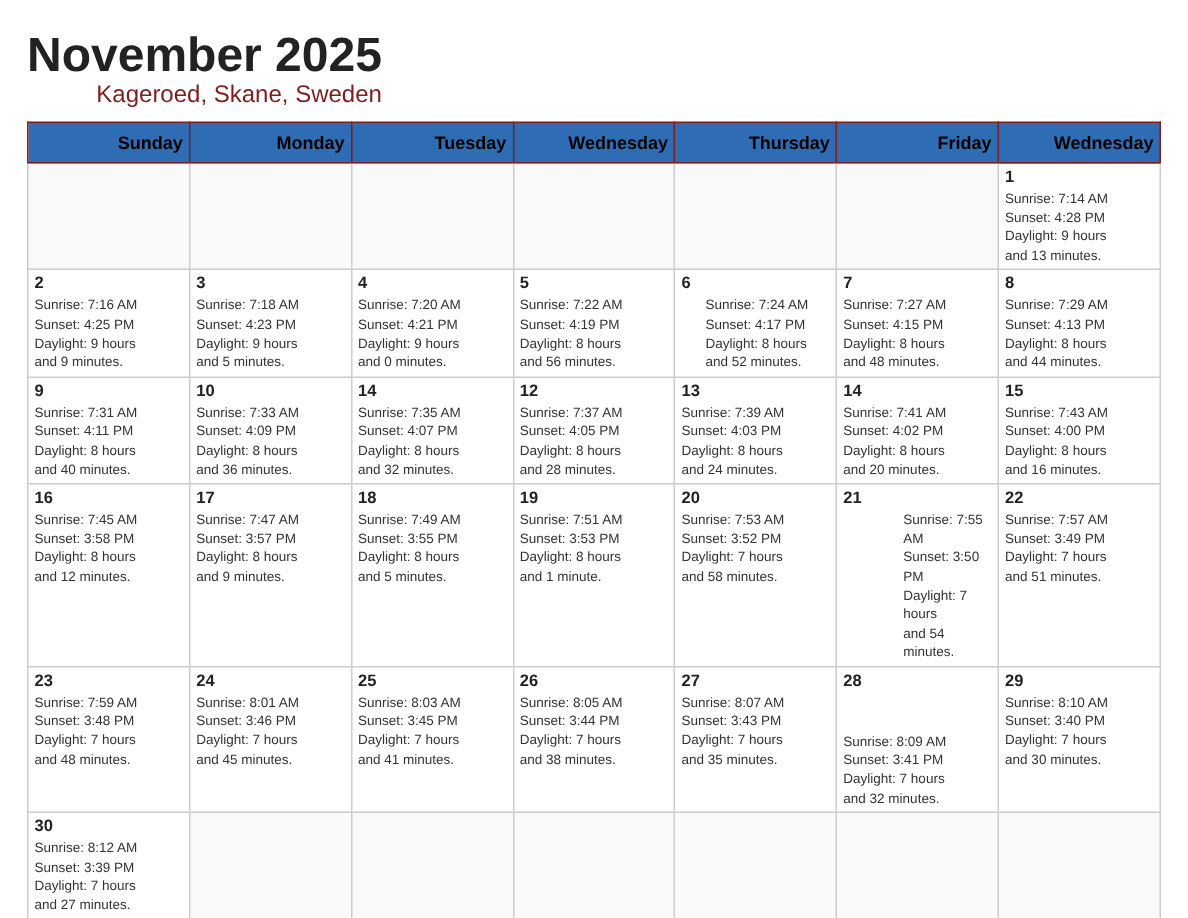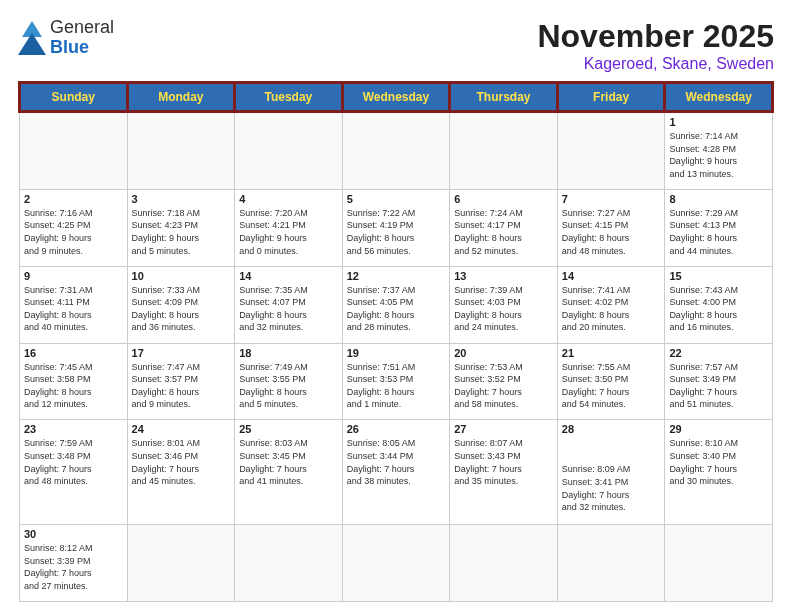--- a/index.html
+++ b/index.html
@@ -41,37 +41,37 @@
       text-align: right;
     }
     .title-block h1 {
       font-size: 32px;
       font-weight: bold;
       color: #222;
     }
     .title-block h2 {
       font-size: 16px;
       font-weight: normal;
-      color: #6d28d9;
+      color: #7f1d1d;
     }
     .calendar {
       border: 1px solid #ccc;
       border-collapse: collapse;
       width: 100%;
       flex: 1;
       table-layout: fixed;
     }
     .calendar thead th {
       background-color: #2e6db4;
-      color: #fde047;
+      color: #000000;
       font-size: 12px;
       font-weight: bold;
       padding: 6px 4px;
-      text-align: center;
-      border: 3px solid #7f1d1d;
+      text-align: right;
+      border: 1px solid #7f1d1d;
     }
     .calendar tbody td {
       vertical-align: top;
       border: 1px solid #ccc;
       padding: 3px 4px;
       font-size: 9.5px;
       color: #333;
       width: calc(100% / 7);
     }
     .day-number {
@@ -108,30 +108,20 @@
       border-right: 14px solid transparent;
       border-bottom: 22px solid #1a5fa0;
       margin-top: -4px;
     }
   </style>
 </head>
 <body>
 
 <div class="page">
   <div class="header">
-    <div class="logo">
-      <div class="logo-icon">
-        <div class="logo-triangle-top"></div>
-        <div class="logo-triangle-bottom"></div>
-      </div>
-      <div class="logo-text">
-        <span>General</span>
-        <span style="color:#1a6bbf;font-weight:bold;">Blue</span>
-      </div>
-    </div>
     <div class="title-block">
       <h1>November 2025</h1>
       <h2>Kageroed, Skane, Sweden</h2>
     </div>
   </div>
 
   <table class="calendar">
     <thead>
       <tr>
         <th>Sunday</th>
@@ -183,21 +173,21 @@
           </td>
           <td>
             <span class="day-number">5</span>
             <div class="day-info" style="white-space: pre-line;">Sunrise: 7:22 AM
 Sunset: 4:19 PM
 Daylight: 8 hours
 and 56 minutes.</div>
           </td>
           <td>
             <span class="day-number">6</span>
-            <div class="day-info" style="white-space: pre-line;">Sunrise: 7:24 AM
+            <div class="day-info" style="white-space: pre-line; margin-left: 16px;">Sunrise: 7:24 AM
 Sunset: 4:17 PM
 Daylight: 8 hours
 and 52 minutes.</div>
           </td>
           <td>
             <span class="day-number">7</span>
             <div class="day-info" style="white-space: pre-line;">Sunrise: 7:27 AM
 Sunset: 4:15 PM
 Daylight: 8 hours
 and 48 minutes.</div>
@@ -292,21 +282,21 @@
           </td>
           <td>
             <span class="day-number">20</span>
             <div class="day-info" style="white-space: pre-line;">Sunrise: 7:53 AM
 Sunset: 3:52 PM
 Daylight: 7 hours
 and 58 minutes.</div>
           </td>
           <td>
             <span class="day-number">21</span>
-            <div class="day-info" style="white-space: pre-line;">Sunrise: 7:55 AM
+            <div class="day-info" style="white-space: pre-line; margin-left: 40px;">Sunrise: 7:55 AM
 Sunset: 3:50 PM
 Daylight: 7 hours
 and 54 minutes.</div>
           </td>
           <td>
             <span class="day-number">22</span>
             <div class="day-info" style="white-space: pre-line;">Sunrise: 7:57 AM
 Sunset: 3:49 PM
 Daylight: 7 hours
 and 51 minutes.</div>

